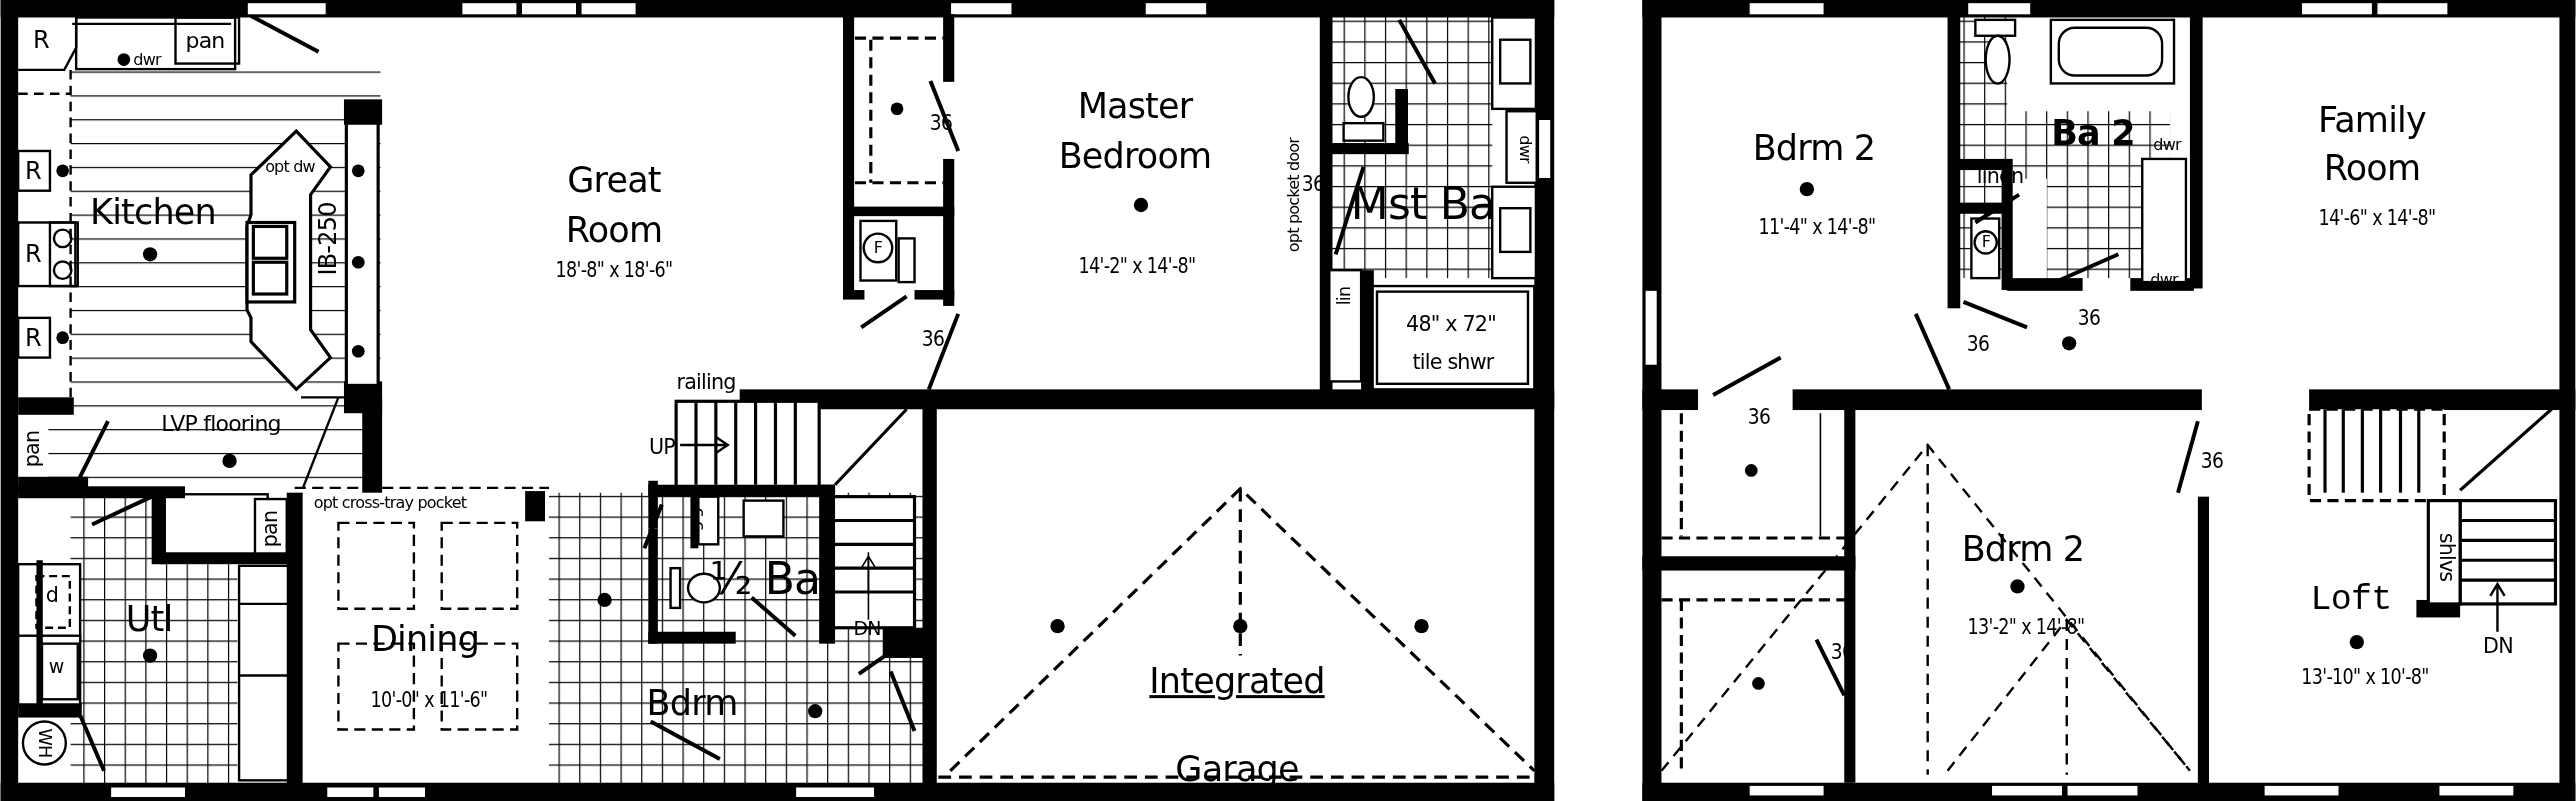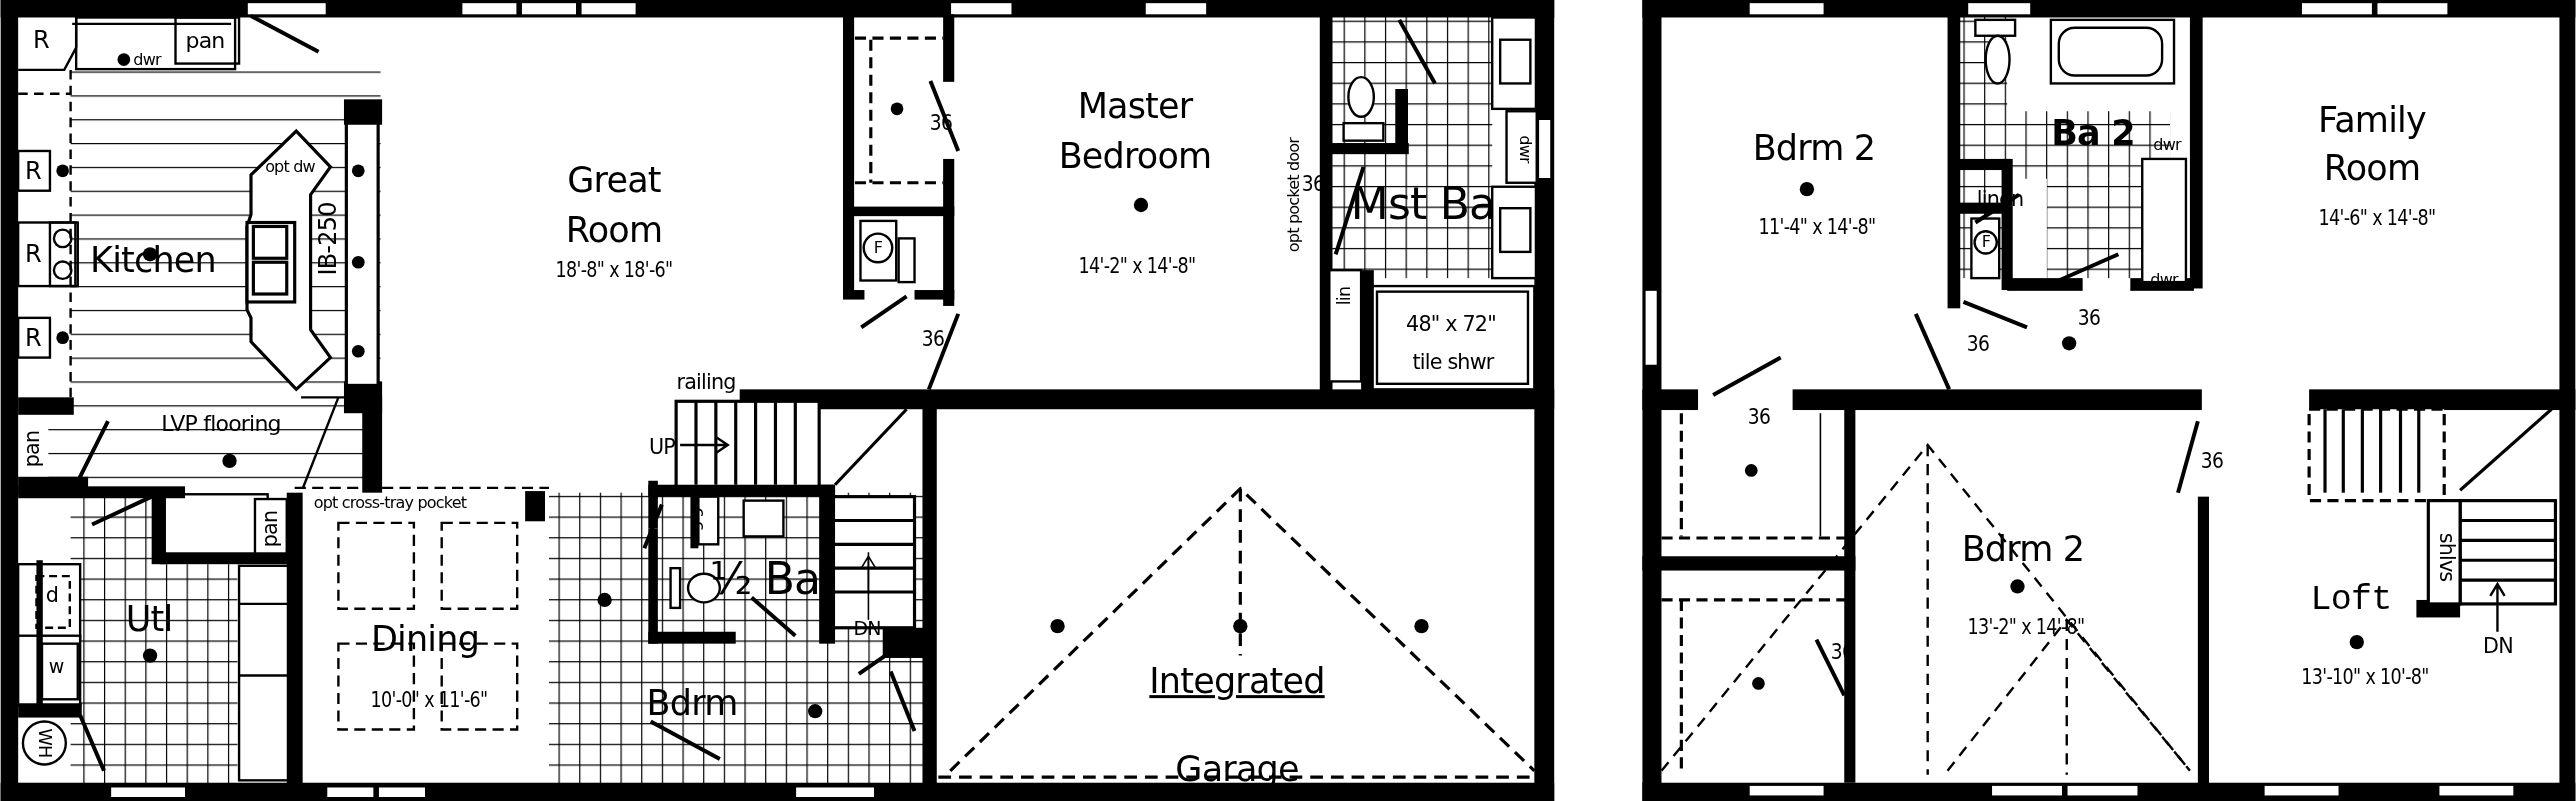--- a/index.html
+++ b/index.html
@@ -341,21 +341,21 @@
     <rect x="3095" y="630" width="120" height="130"></rect>
     <line x1="3095" y1="655" x2="3215" y2="655"></line>
     <line x1="3095" y1="680" x2="3215" y2="680"></line>
     <line x1="3095" y1="705" x2="3215" y2="705"></line>
     <line x1="3095" y1="730" x2="3215" y2="730"></line>
     <rect x="3055" y="630" width="40" height="130"></rect>
   </g>
   <path d="M3142 795 V735 M3133 750 L3142 735 L3151 750" stroke="#000" stroke-width="3" fill="none"></path>
 </svg>
 
-<div class="lbl room" style="left:153px;top:213px;margin-top:48px;">Kitchen</div>
+<div class="lbl room" style="left:153px;top:213px;">Kitchen</div>
 <div class="lbl room" style="left:614px;top:181px;">Great</div>
 <div class="lbl room" style="left:614px;top:231px;">Room</div>
 <div class="lbl dim" style="left:614px;top:270px;">18'-8" x 18'-6"</div>
 <div class="lbl room" style="left:1135px;top:107px;">Master</div>
 <div class="lbl room" style="left:1135px;top:157px;">Bedroom</div>
 <div class="lbl dim" style="left:1137px;top:266px;">14'-2" x 14'-8"</div>
 <div class="lbl room-sm room" style="left:1423px;top:203px;">Mst Ba</div>
 <div class="lbl room" style="left:149px;top:620px;">Utl</div>
 <div class="lbl room" style="left:425px;top:640px;">Dining</div>
 <div class="lbl dim" style="left:429px;top:700px;">10'-0" x 11'-6"</div>
@@ -399,21 +399,21 @@
 <div class="lbl dim" style="left:1817px;top:227px;">11'-4" x 14'-8"</div>
 <div class="lbl room" style="left:2093px;top:134px;font-weight:bold;">Ba 2</div>
 <div class="lbl room" style="left:2372px;top:121px;">Family</div>
 <div class="lbl room" style="left:2372px;top:169px;">Room</div>
 <div class="lbl dim" style="left:2377px;top:218px;">14'-6" x 14'-8"</div>
 <div class="lbl room" style="left:2023px;top:550px;">Bdrm 2</div>
 <div class="lbl dim" style="left:2026px;top:627px;">13'-2" x 14'-8"</div>
 <div class="lbl room" style="left:2351px;top:601px;font-family:Liberation Mono, monospace;">Loft</div>
 <div class="lbl dim" style="left:2365px;top:677px;">13'-10" x 10'-8"</div>
 
-<div class="lbl note" style="left:2000px;top:199px;font-size:20.7px;">linen</div>
+<div class="lbl note" style="left:2000px;top:176px;font-size:20.7px;">linen</div>
 <div class="lbl note-sm note" style="left:2167px;top:145px;">dwr</div>
 <div class="lbl note-sm note" style="left:2164px;top:280px;">dwr</div>
 <div class="lbl note vert-cw" style="left:2447px;top:557px;font-size:20.7px;">shlvs</div>
 <div class="lbl note" style="left:2498px;top:646px;font-size:20.7px;">DN</div>
 <div class="lbl note" style="left:1986px;top:242px;font-size:16px;">F</div>
 
 <div class="lbl door-num" style="left:1978px;top:344px;">36</div>
 <div class="lbl door-num" style="left:2089px;top:318px;">36</div>
 <div class="lbl door-num" style="left:1759px;top:417px;">36</div>
 <div class="lbl door-num" style="left:2212px;top:461px;">36</div>

